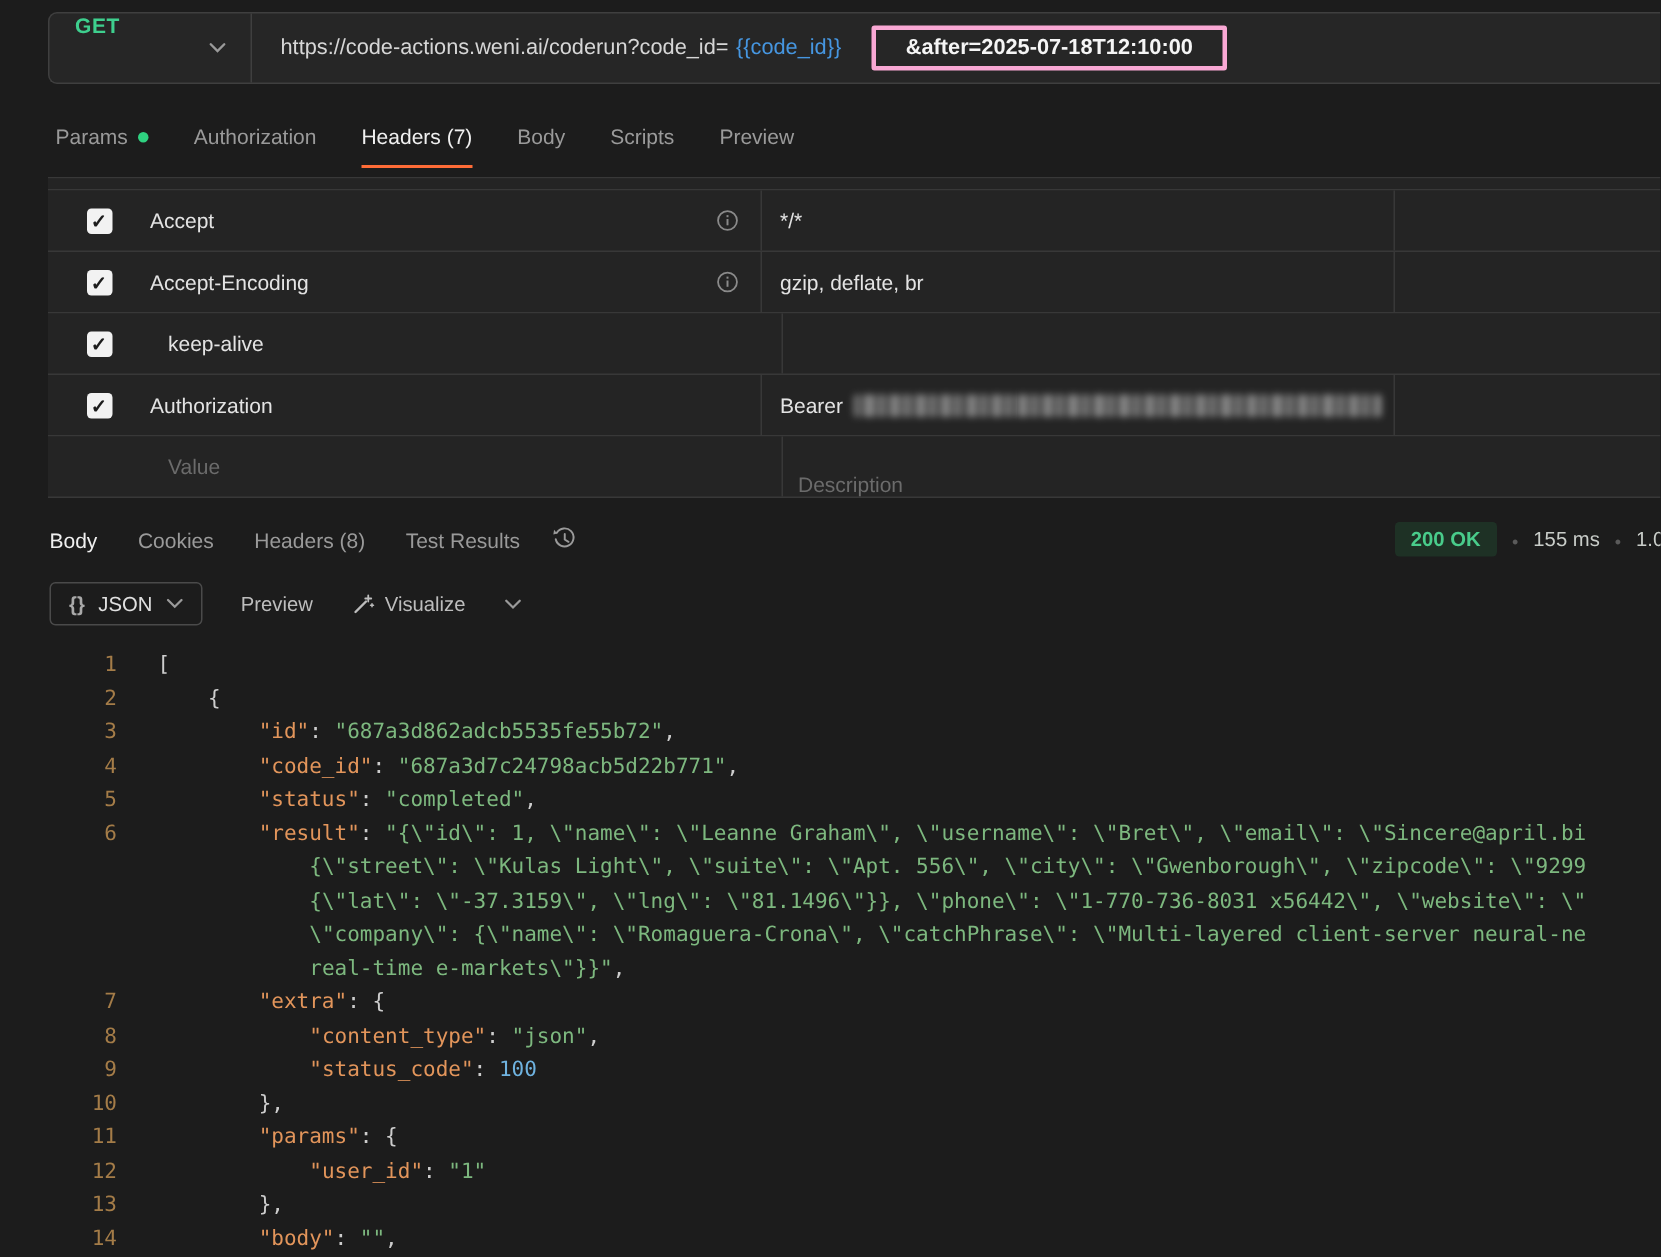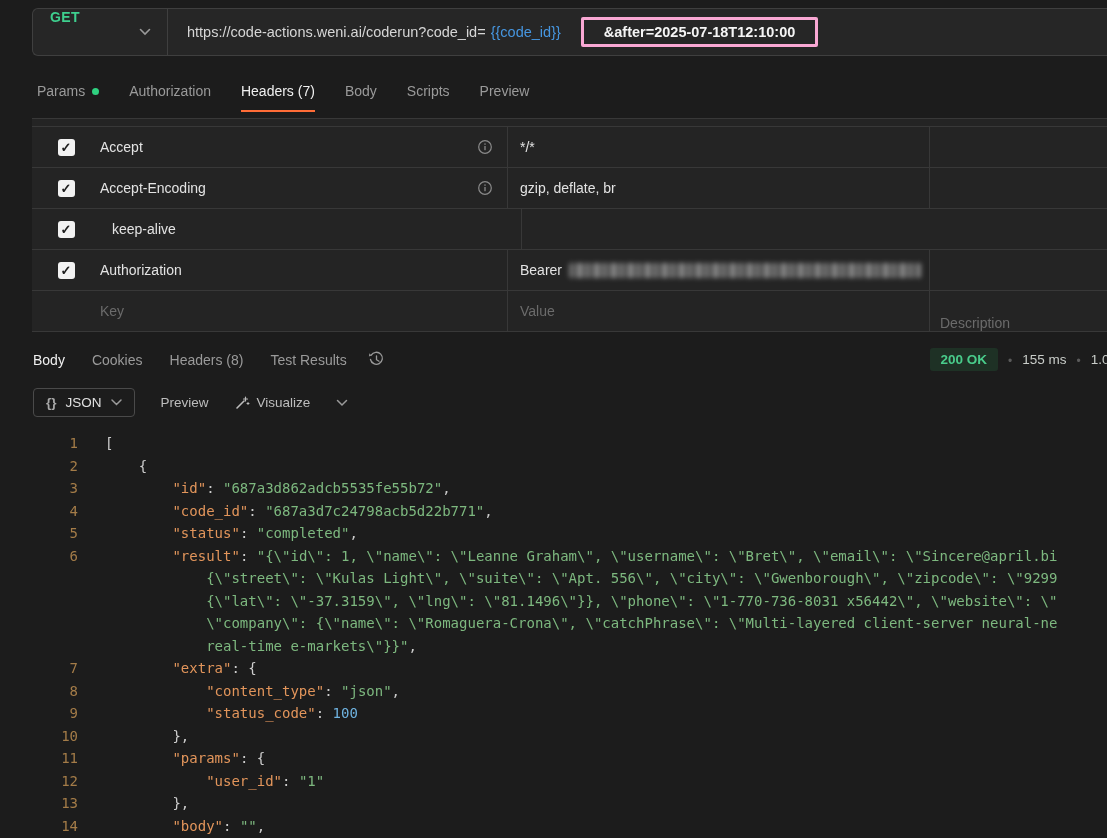--- a/index.html
+++ b/index.html
@@ -231,23 +231,20 @@
       </div>
       <div class="c-val">
         <span>Bearer</span>
         <span class="redacted"></span>
       </div>
       <div class="c-desc"></div>
     </div>
 
     <div class="trow">
       <div class="c-check"></div>
-      <div class="c-key">
-        <span class="ph">Key</span>
-      </div>
       <div class="c-val">
         <span class="ph">Value</span>
       </div>
       <div class="c-desc">
         <span class="ph">Description</span>
       </div>
     </div>
 
   </div>
 

